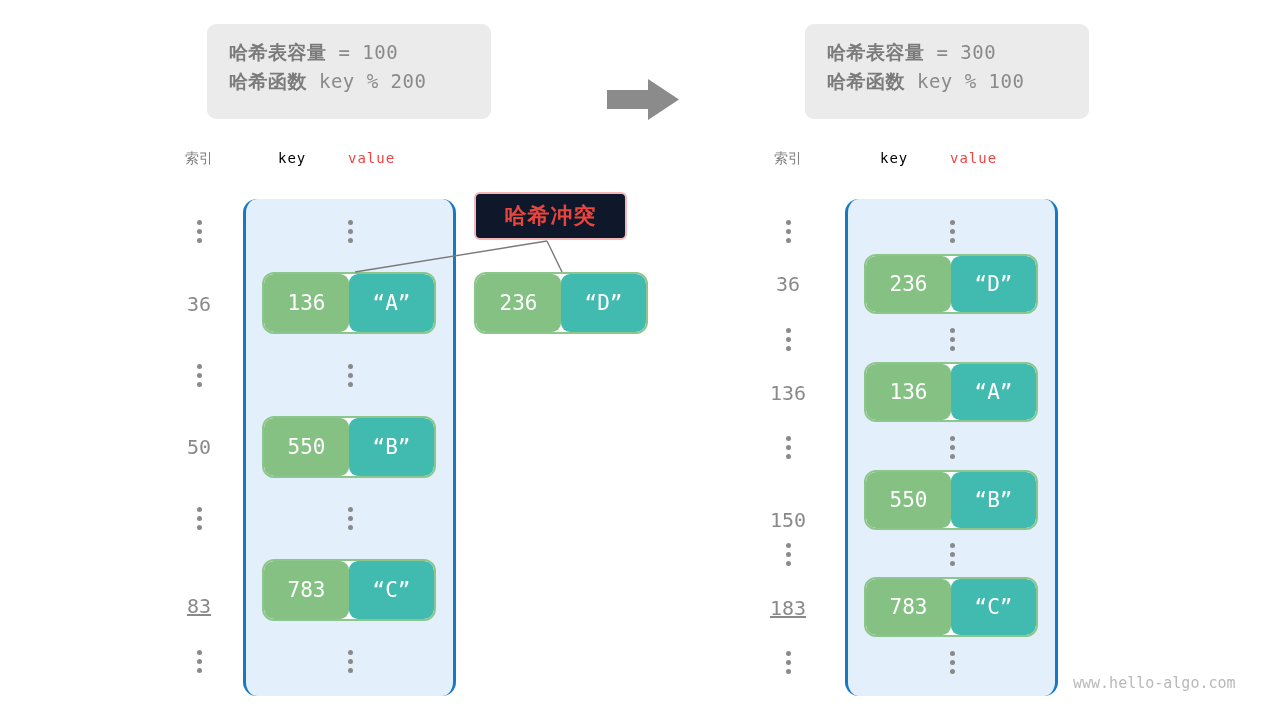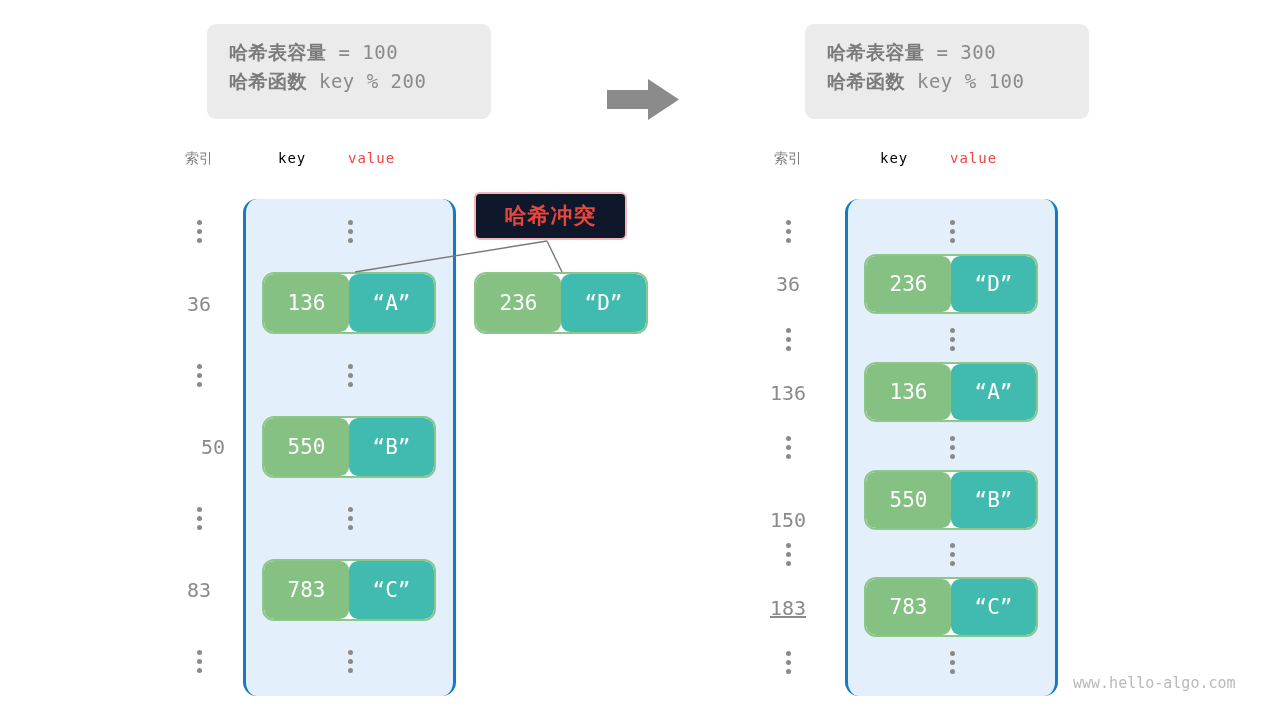--- a/index.html
+++ b/index.html
@@ -144,25 +144,25 @@
 
   <div class="idx" style="left:159px;top:220px;">
     <span class="vdots" style="position:relative;display:inline-block;top:0;">
       <i></i><i></i><i></i>
     </span>
   </div>
   <div class="idx" style="left:159px;top:292px;">36</div>
   <div class="idx" style="left:159px;top:364px;">
     <span class="vdots" style="position:relative;display:inline-block;"><i></i><i></i><i></i></span>
   </div>
-  <div class="idx" style="left:173px;top:435px;">50</div>
+  <div class="idx" style="left:159px;top:435px;">50</div>
   <div class="idx" style="left:159px;top:507px;">
     <span class="vdots" style="position:relative;display:inline-block;"><i></i><i></i><i></i></span>
   </div>
-  <div class="idx" style="left:159px;top:578px;">83</div>
+  <div class="idx" style="left:159px;top:594px;text-decoration:underline;">83</div>
   <div class="idx" style="left:159px;top:650px;">
     <span class="vdots" style="position:relative;display:inline-block;"><i></i><i></i><i></i></span>
   </div>
 
   <div class="vdots" style="left:343px;top:220px;">
       <i></i>
       <i></i>
       <i></i>
     </div>
   <div class="vdots" style="left:343px;top:364px;">

